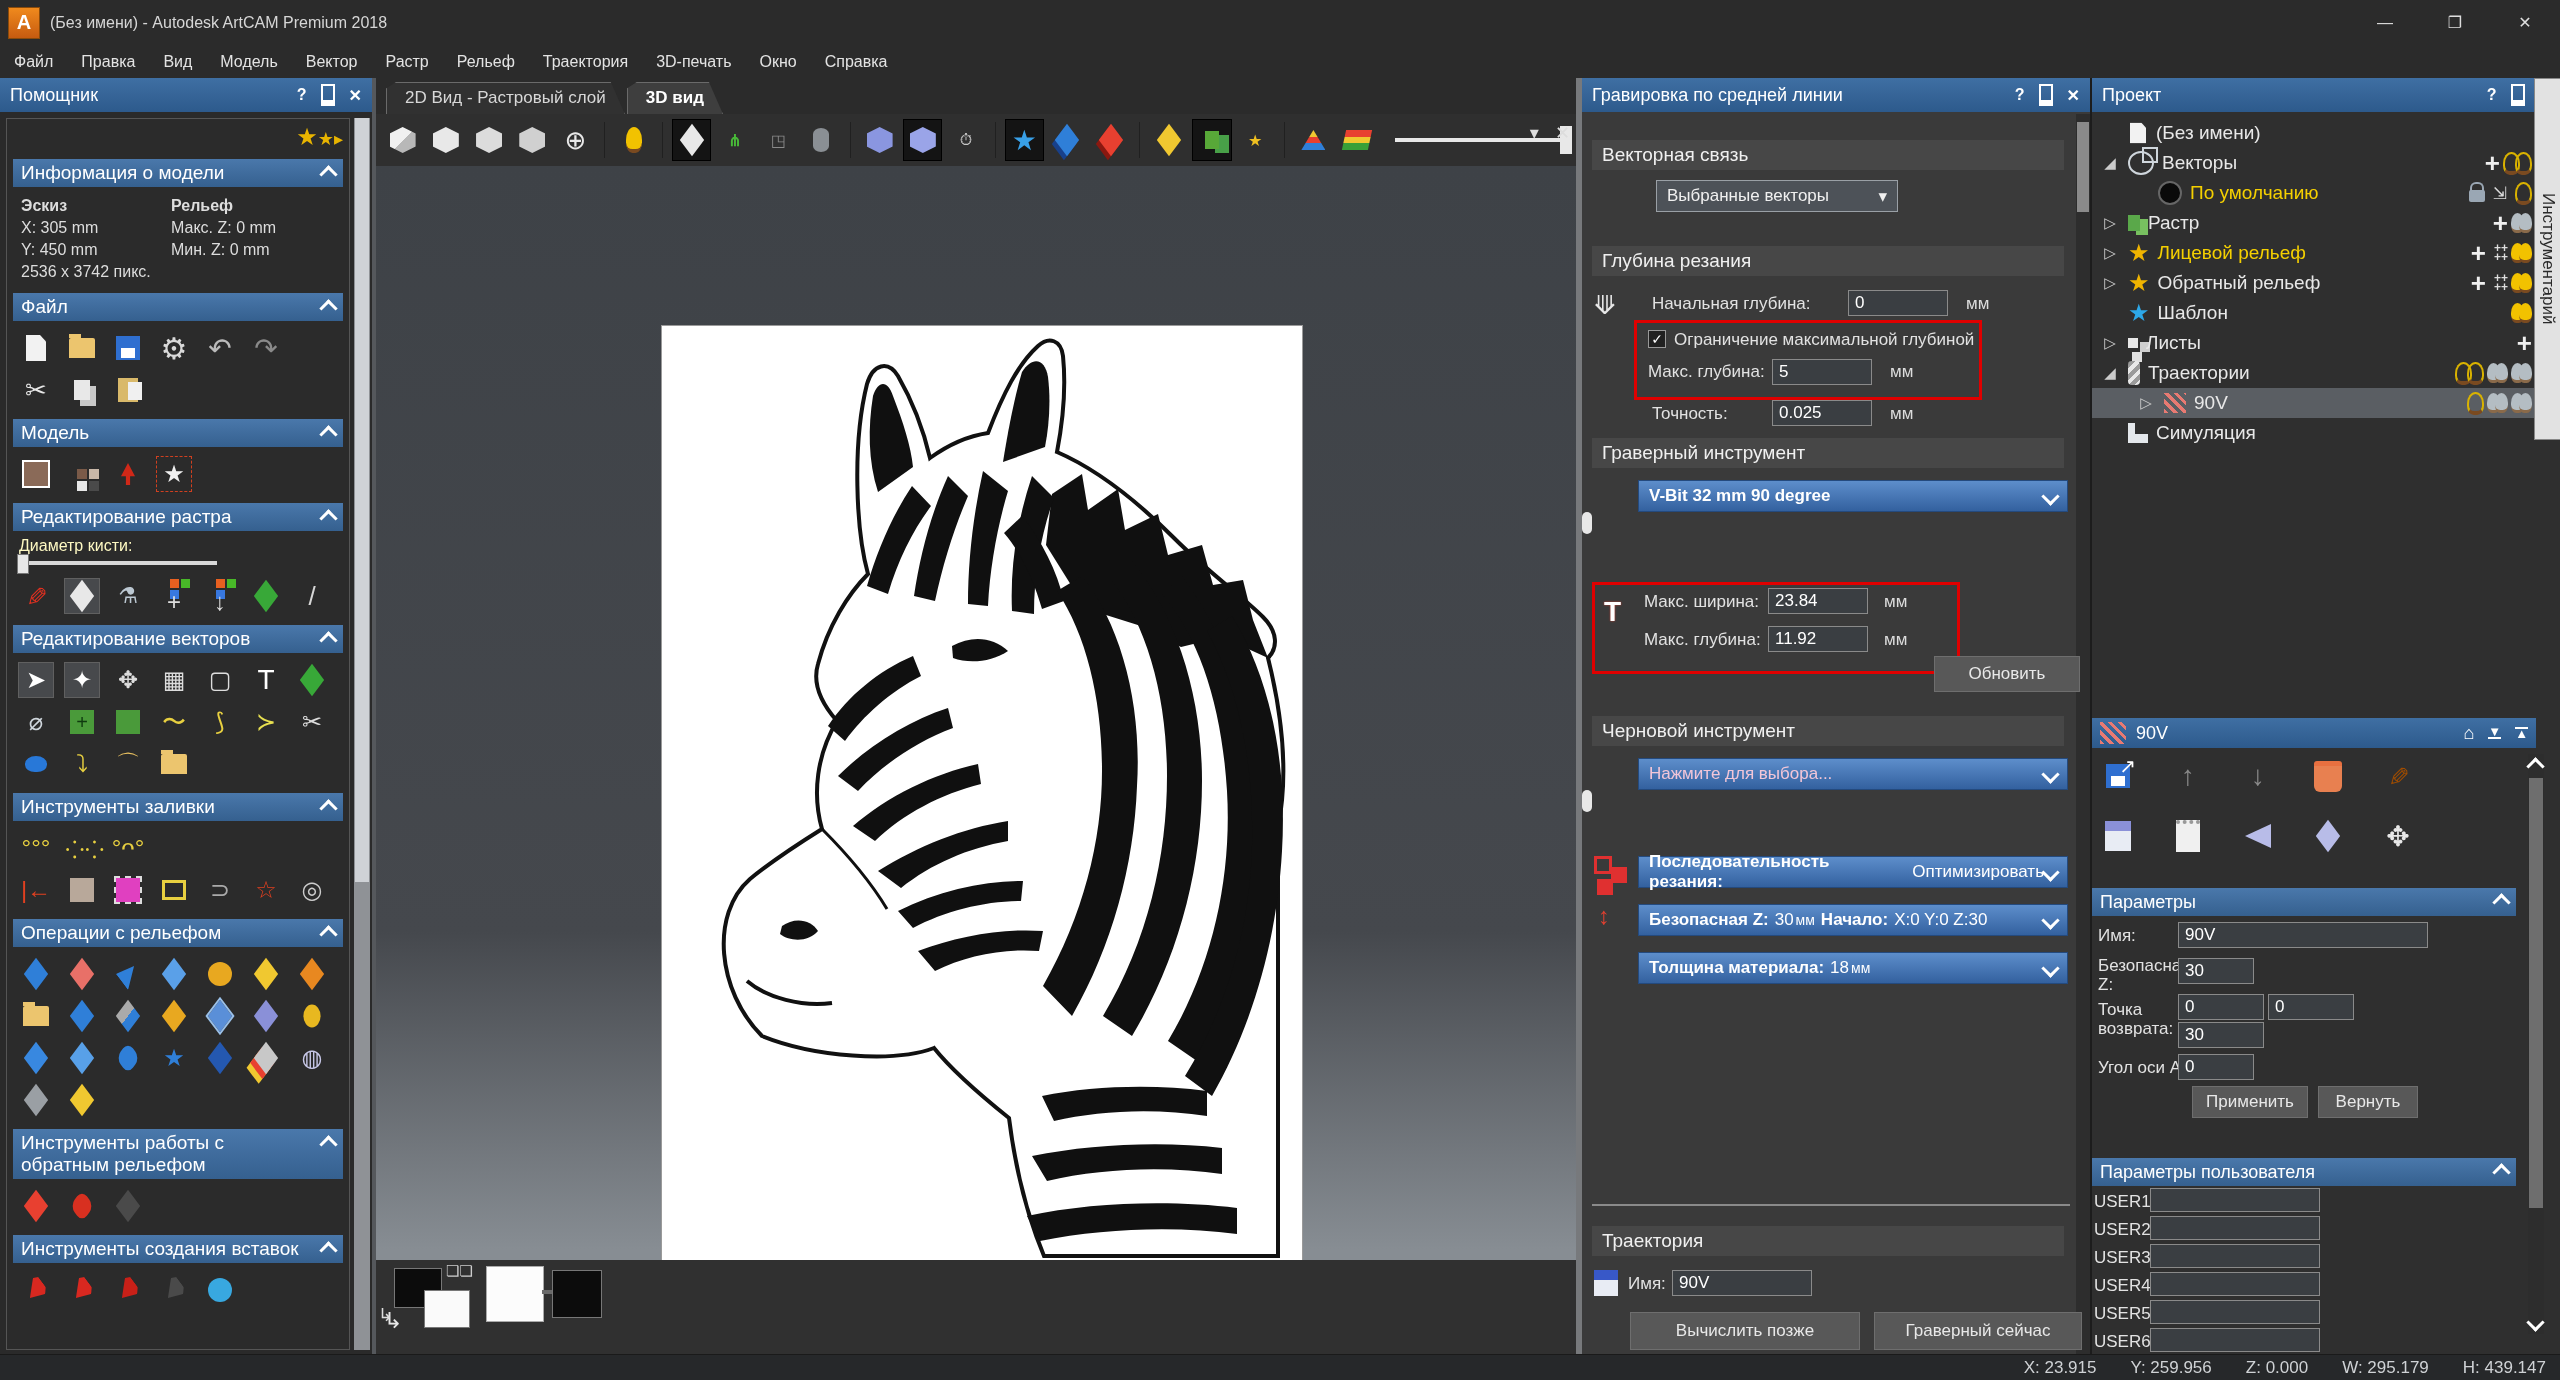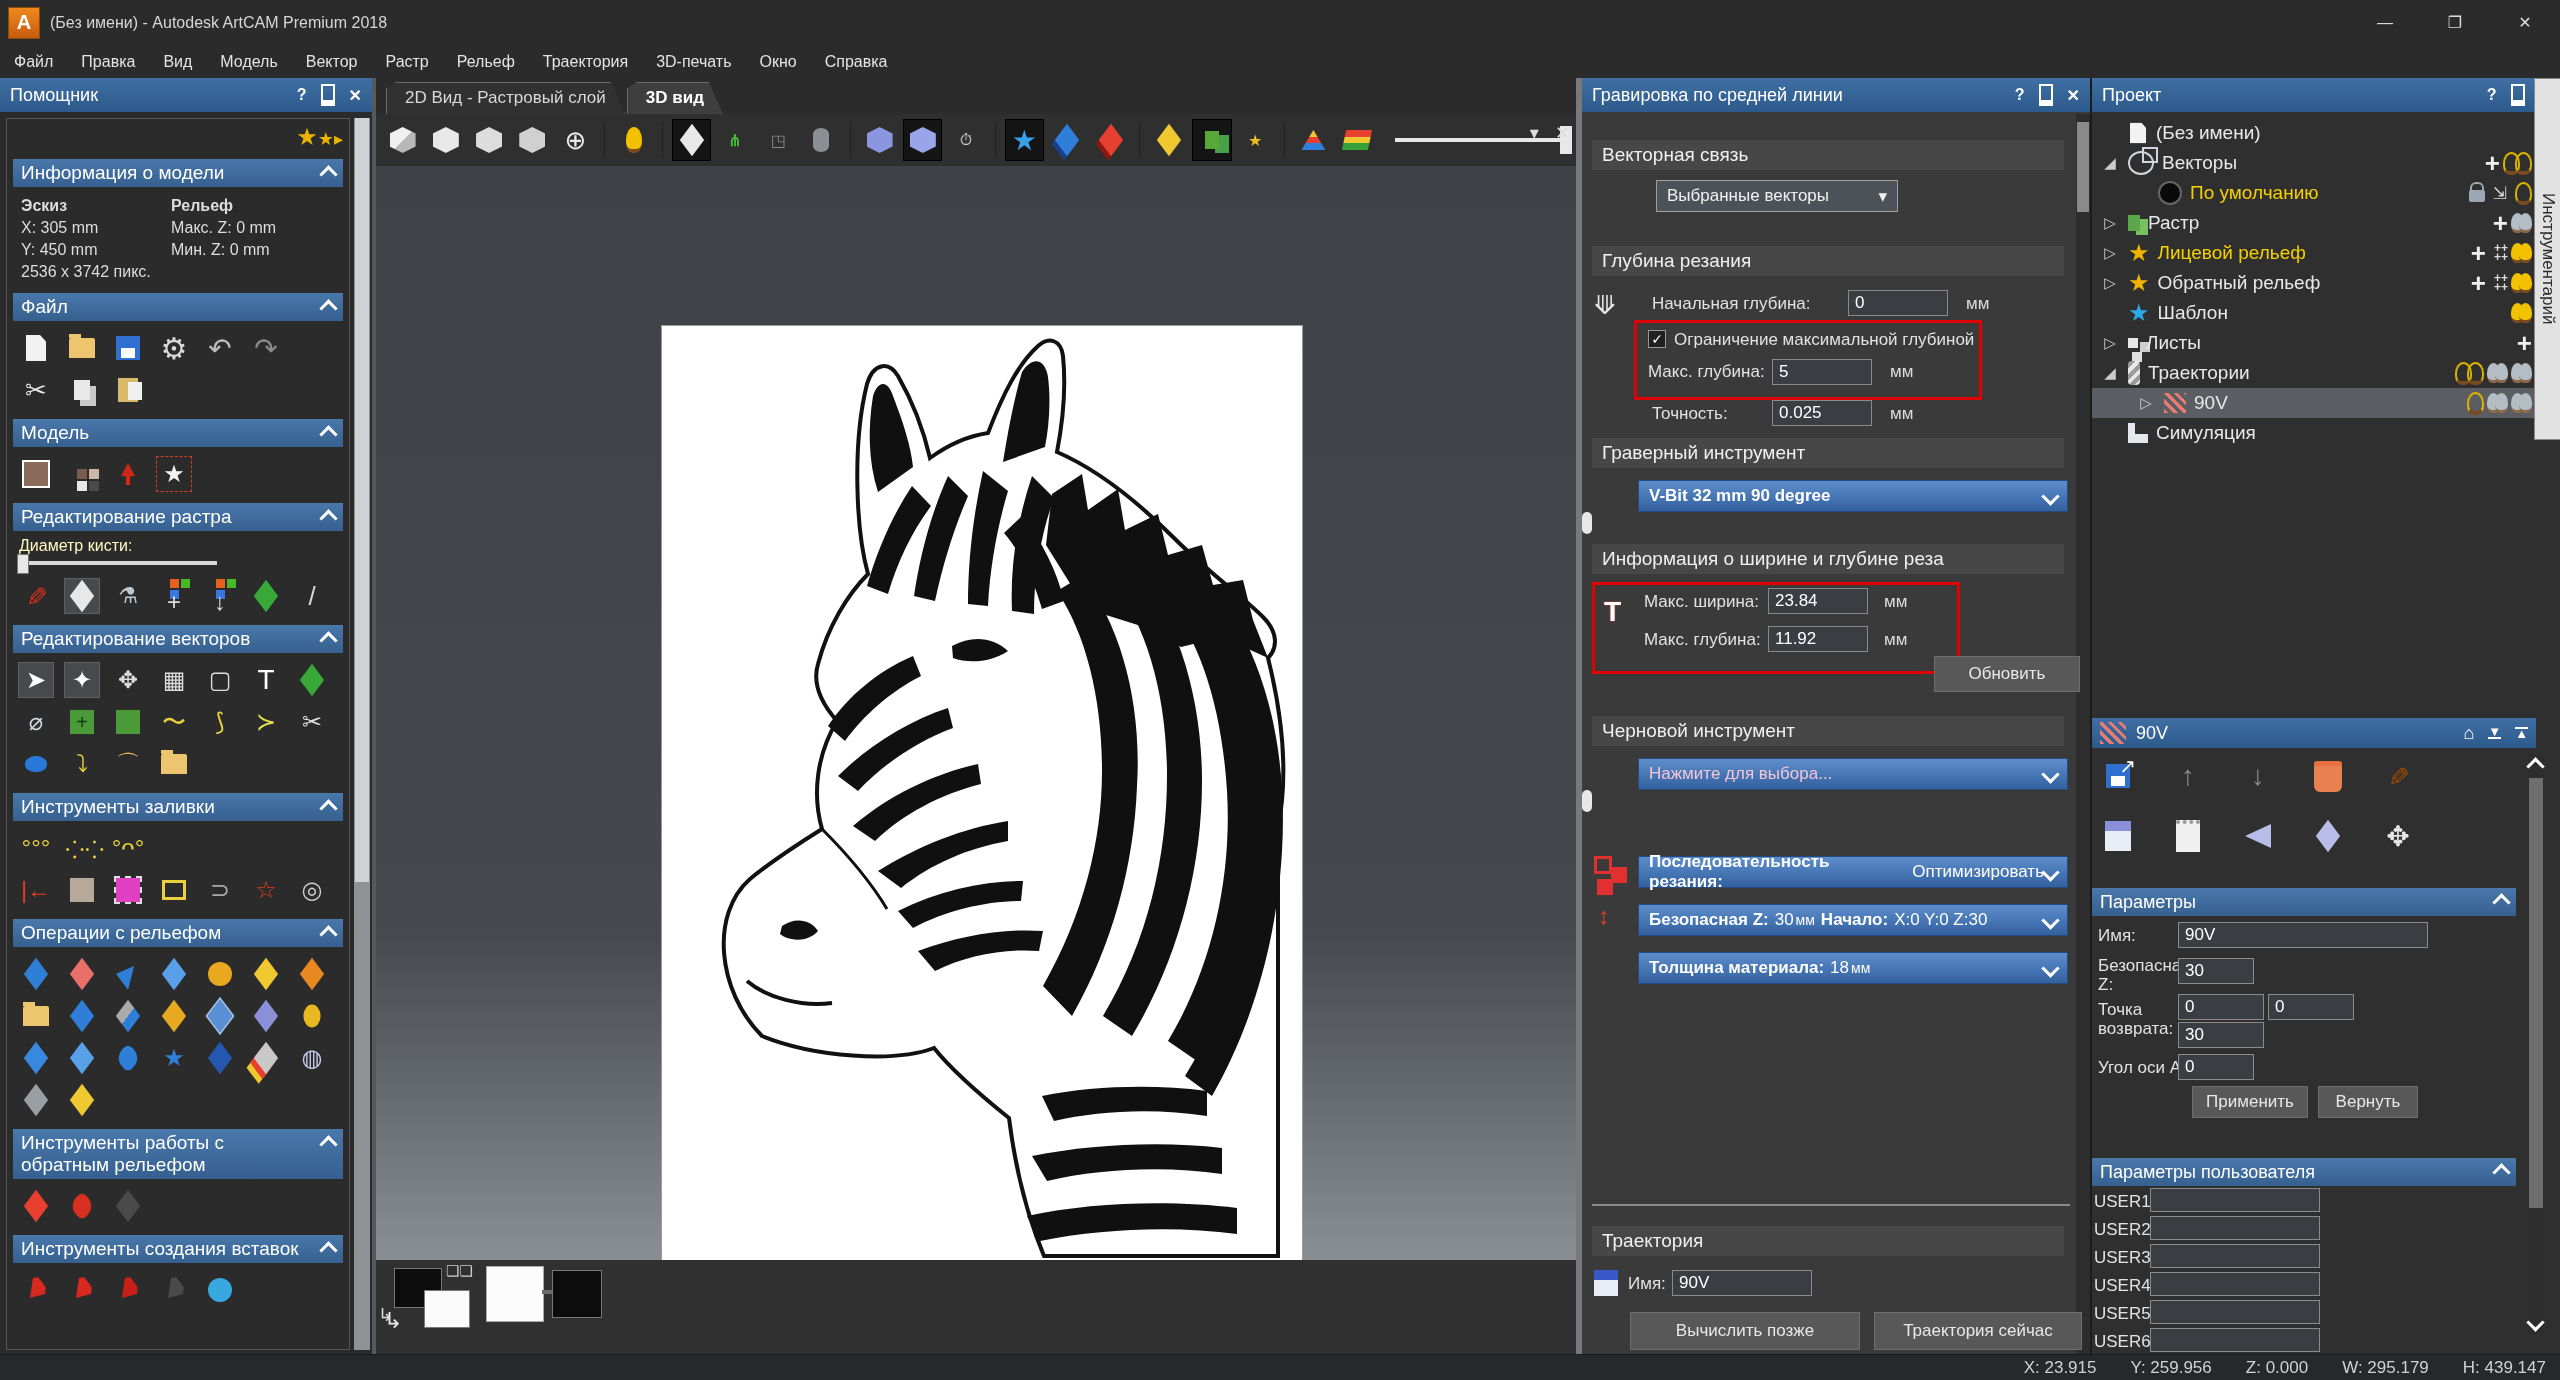--- a/index.html
+++ b/index.html
@@ -650,23 +650,20 @@
 
   <div class="msech" style="top:360px">
     <span>Граверный инструмент</span>
   </div>
   <span class="abs foldtool" style="left:12px;top:404px"></span>
   <div class="bluebar abs" style="left:56px;top:402px;width:430px">
     <b>V-Bit 32 mm 90 degree</b>
       <span class="chev down"></span>
   </div>
 
-  <div class="msech" style="top:466px">
-    <span>Информация о ширине и глубине реза</span>
-  </div>
   <div class="redbox" style="left:10px;top:504px;width:362px;height:86px"></div>
   <span class="abs" style="left:22px;top:518px;color:#fff;font-size:28px;font-weight:bold;text-shadow:0 0 2px #e04030">T</span>
   <span class="mlabel abs" style="left:62px;top:514px">Макс. ширина:</span>
   <input class="minp abs" style="left: 186px; top: 510px; width: 100px;" readonly="" value="23.84">
   <span class="munit abs" style="left:294px;top:514px">мм</span>
   <span class="mlabel abs" style="left:62px;top:552px">Макс. глубина:</span>
   <input class="minp abs" style="left: 186px; top: 548px; width: 100px;" readonly="" value="11.92">
   <span class="munit abs" style="left:294px;top:552px">мм</span>
   <div class="gbtn abs" style="left:352px;top:578px;width:146px;height:36px">
     <span>Обновить</span>
@@ -713,21 +710,21 @@
     <span>Траектория</span>
   </div>
   <span class="abs" style="left:12px;top:1192px;width:24px;height:26px;background:#3858c8;
         box-shadow:inset 0 -16px 0 #e8ecf4"></span>
   <span class="mlabel abs" style="left:46px;top:1196px">Имя:</span>
   <input class="minp abs" style="left: 90px; top: 1192px; width: 140px;" readonly="" value="90V">
   <div class="gbtn abs" style="left:48px;top:1234px;width:230px;height:38px">
     <span>Вычислить позже</span>
   </div>
   <div class="gbtn abs" style="left:292px;top:1234px;width:208px;height:38px">
-    <span>Траектория сейчас</span>
+    <span>Граверный сейчас</span>
   </div>
 </div>
 
 <div id="project">
   <div class="phead">
     <span>Проект</span>
     <span class="sp">
       <span class="hic g-help"></span>
       <span class="g-pin"></span>
       <span class="hic g-close"></span>

